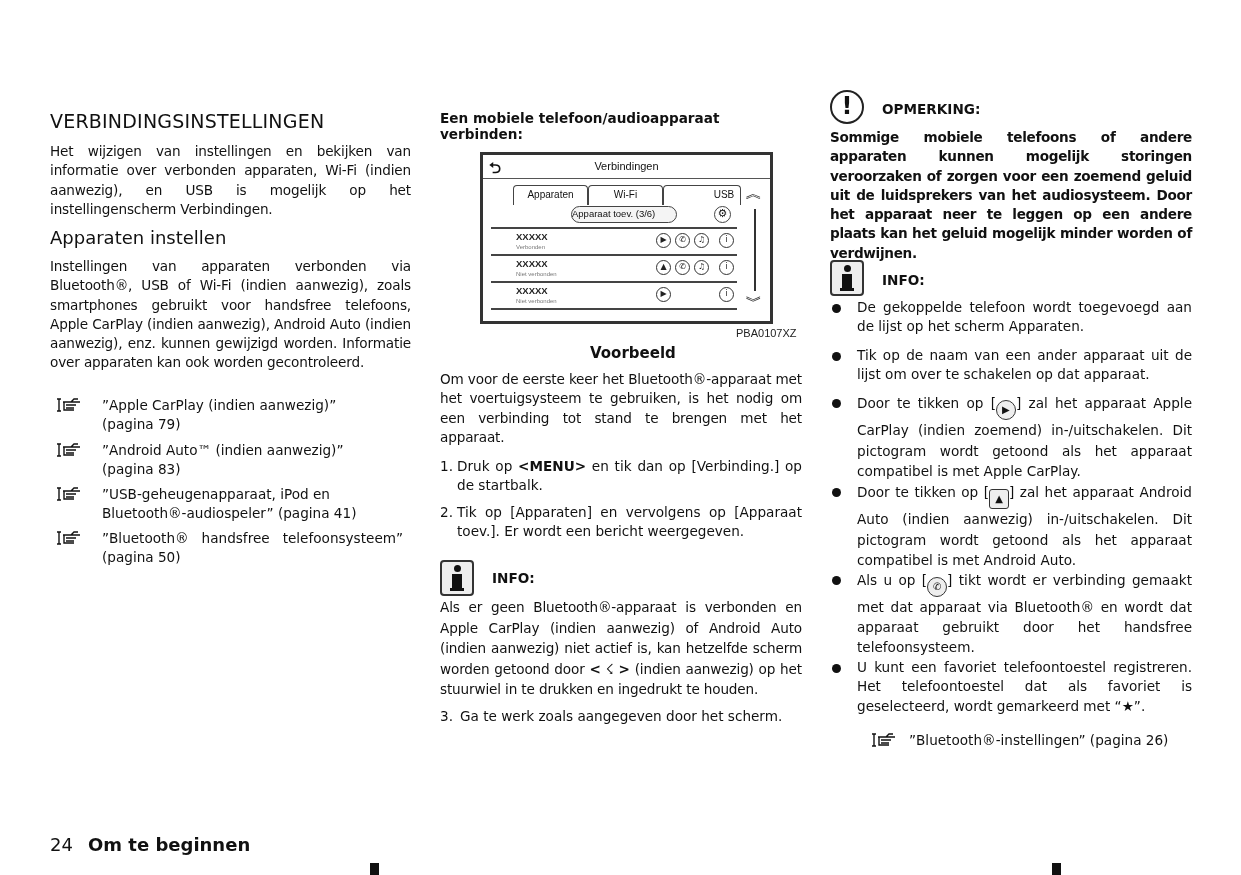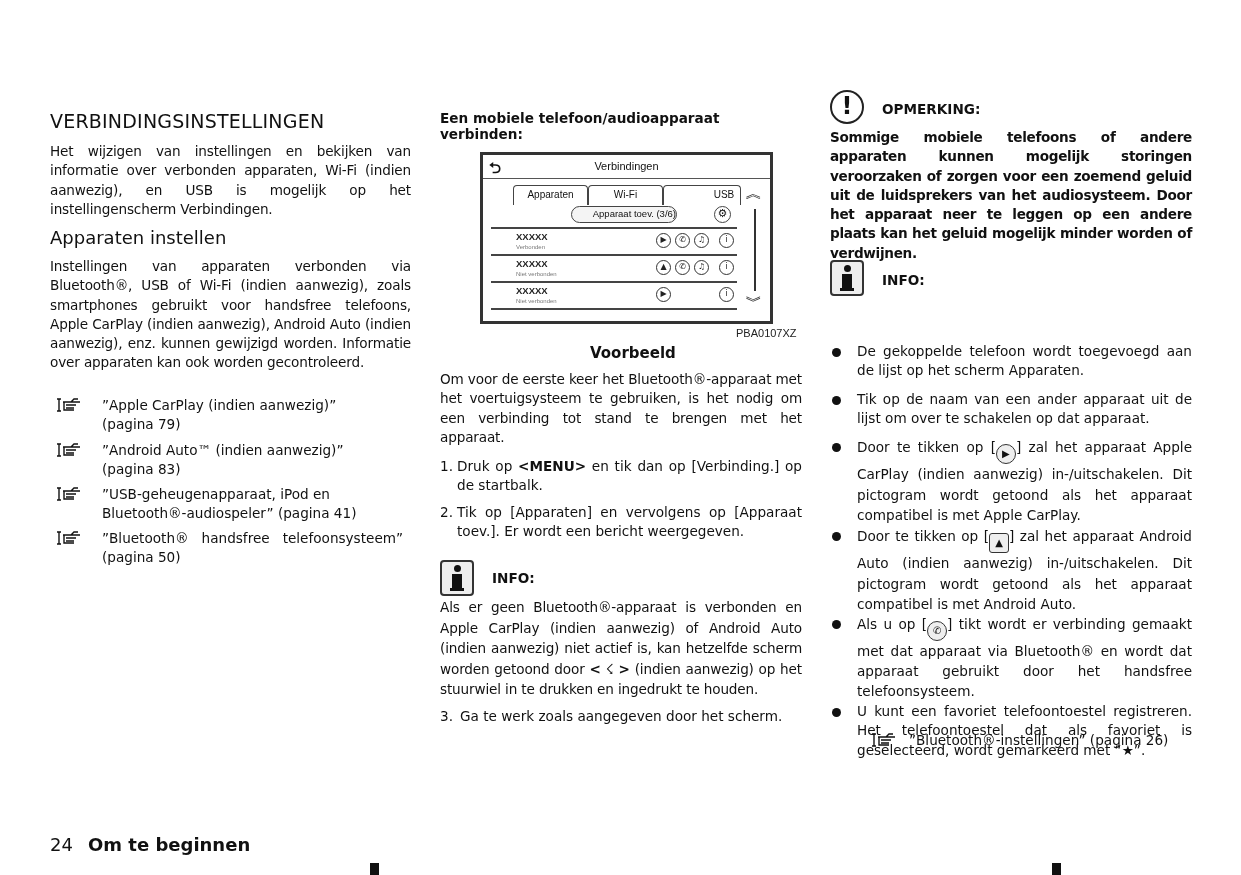--- a/index.html
+++ b/index.html
@@ -16,34 +16,34 @@
   .ref { position: absolute; left: 0; width: 361px; font-size: 13.6px; line-height: 19.3px; }
   .ref .hand { position: absolute; left: 6px; top: 2px; width: 26px; height: 14px; }
   .ref .txt { position: absolute; left: 52px; right: 0; }
   .bold { font-weight: bold; }
   .note-icon { position: absolute; width: 34px; height: 34px; border: 2.5px solid #222; border-radius: 50%; text-align: center; font-weight: bold; font-size: 24px; line-height: 28px; color: #111; }
   .info-icon { position: absolute; width: 34px; height: 36px; border: 2.5px solid #333; border-radius: 4px; background: #eee; }
   .info-icon .dot { position: absolute; left: 12px; top: 3px; width: 7px; height: 7px; border-radius: 50%; background: #111; }
   .info-icon .bar { position: absolute; left: 10px; top: 12px; width: 10px; height: 17px; background: #111; }
   .info-icon .base { position: absolute; left: 8px; top: 26px; width: 14px; height: 3px; background: #111; }
   .note-title { position: absolute; font-size: 13.6px; font-weight: bold; }
-  .bullet { position: absolute; left: 0; width: 362px; font-size: 13.6px; line-height: 19.3px; margin-top: 44px; }
+  .bullet { position: absolute; left: 0; width: 362px; font-size: 13.6px; line-height: 19.3px; }
   .bullet .b { position: absolute; left: 2px; top: 6px; width: 9px; height: 9px; border-radius: 50%; background: #111; }
   .bullet .t { margin-left: 27px; text-align: justify; }
   .step { position: absolute; left: 0; width: 362px; font-size: 13.6px; line-height: 19.3px; }
   .step .n { position: absolute; left: 0; top: 0; }
   .step .t { margin-left: 17px; text-align: justify; }
   
   .screen { position: absolute; left: 480px; top: 152px; width: 293px; height: 172px; border: 3px solid #333; background: #fff; }
   .screen .topbar { position: absolute; left: 0; top: 0; width: 100%; height: 24px; border-bottom: 1.5px solid #555; }
   .screen .back { position: absolute; left: 6px; top: 2px; font-size: 15px; font-weight: bold; }
   .screen .title { position: absolute; left: 0; right: 0; top: 5px; text-align: center; font-size: 11px; font-family: "Liberation Sans", sans-serif; }
   .tabs { position: absolute; left: 30px; top: 30px; width: 228px; height: 20px; }
   .tab { position: absolute; top: 0; height: 20px; border: 1.5px solid #444; border-bottom: none; border-radius: 4px 4px 0 0; font-size: 10px; text-align: center; line-height: 18px; font-family: "Liberation Sans", sans-serif; }
-  .add-btn { position: absolute; left: 88px; top: 51px; width: 106px; height: 17px; border: 1.5px solid #444; border-radius: 9px; font-size: 9.5px; text-align: right; line-height: 14px; background: #f4f4f4; font-family: "Liberation Sans", sans-serif; }
+  .add-btn { position: absolute; left: 88px; top: 51px; width: 106px; height: 17px; border: 1.5px solid #444; border-radius: 9px; font-size: 9.5px; text-align: left; line-height: 14px; background: #f4f4f4; font-family: "Liberation Sans", sans-serif; }
   .gear { position: absolute; left: 231px; top: 51px; width: 17px; height: 17px; border: 1.5px solid #444; border-radius: 50%; font-size: 11px; text-align: center; line-height: 14px; }
   .rowline { position: absolute; left: 0; width: 248px; height: 2px; background: #444; }
   .dev { position: absolute; left: 33px; width: 240px; }
   .dev .nm { position: absolute; left: 0; top: 0; font-size: 9.5px; font-weight: bold; font-family: "Liberation Sans", sans-serif; color: #222; }
   .dev .st { position: absolute; left: 0; top: 13px; font-size: 6px; color: #777; font-family: "Liberation Sans", sans-serif; }
   .ic { position: absolute; top: 2px; width: 15px; height: 15px; border: 1.5px solid #333; border-radius: 50%; font-size: 8px; line-height: 12px; text-align: center; color: #222; }
   .scrollbar { position: absolute; left: 271px; top: 54px; width: 2px; height: 82px; background: #333; }
   .chev { position: absolute; left: 264px; font-size: 14px; color: #333; transform: scaleX(1.2); }
   .caption-code { position: absolute; font-family: "Liberation Sans", sans-serif; font-size: 11px; color: #222; }
   .inline-ic { display: inline-block; width: 20px; height: 20px; border: 1.5px solid #333; border-radius: 50%; vertical-align: -5px; text-align: center; line-height: 17px; font-size: 10px; background: #eee; }
@@ -190,21 +190,21 @@
   <div class="bullet" style="top:298px;">
     <span class="b"></span>
       <div class="t">De gekoppelde telefoon wordt toegevoegd aan de lijst op het scherm Apparaten.</div>
   </div>
   <div class="bullet" style="top:346px;">
     <span class="b"></span>
       <div class="t">Tik op de naam van een ander apparaat uit de lijst om over te schakelen op dat apparaat.</div>
   </div>
   <div class="bullet" style="top:393px; line-height:20.5px;">
     <span class="b"></span>
-      <div class="t"><span>Door te tikken op [</span><span class="inline-ic">▶</span><span>] zal het apparaat Apple CarPlay (indien aanwezig) in-/uitschakelen. Dit pictogram wordt getoond als het apparaat compatibel is met Apple CarPlay.</span></div>
+      <div class="t"><span>Door te tikken op [</span><span class="inline-ic">▶</span><span>] zal het apparaat Apple CarPlay (indien zoemend) in-/uitschakelen. Dit pictogram wordt getoond als het apparaat compatibel is met Apple CarPlay.</span></div>
   </div>
   <div class="bullet" style="top:482px; line-height:20.5px;">
     <span class="b"></span>
       <div class="t"><span>Door te tikken op [</span><span class="inline-ic" style="border-radius:3px;">▲</span><span>] zal het apparaat Android Auto (indien aanwezig) in-/uitschakelen. Dit pictogram wordt getoond als het apparaat compatibel is met Android Auto.</span></div>
   </div>
   <div class="bullet" style="top:570px; line-height:20px;">
     <span class="b"></span>
       <div class="t"><span>Als u op [</span><span class="inline-ic">✆</span><span>] tikt wordt er verbinding gemaakt met dat apparaat via Bluetooth® en wordt dat apparaat gebruikt door het handsfree telefoonsysteem.</span></div>
   </div>
   <div class="bullet" style="top:658px;">

